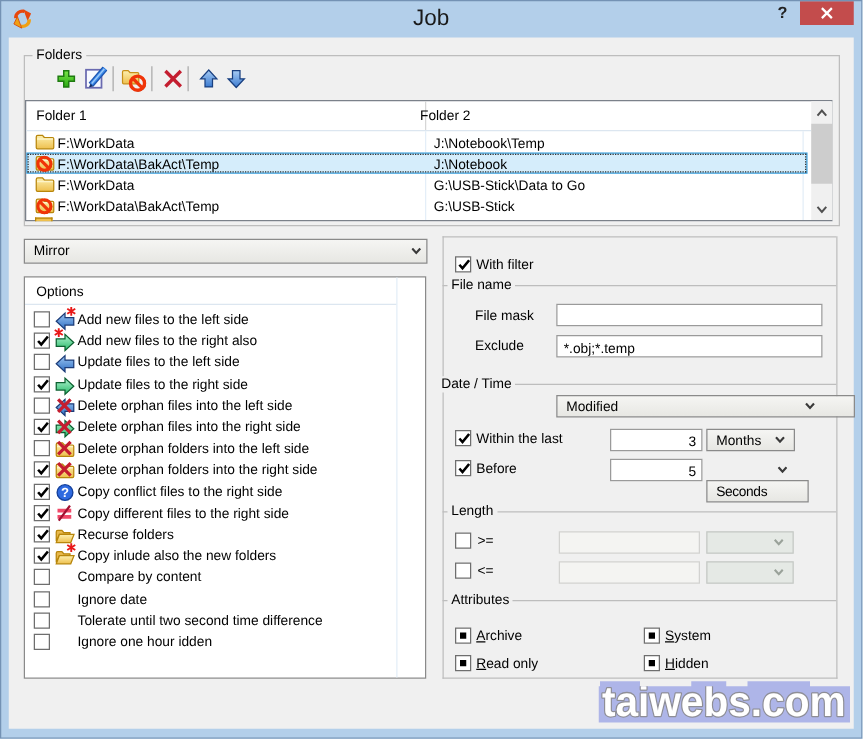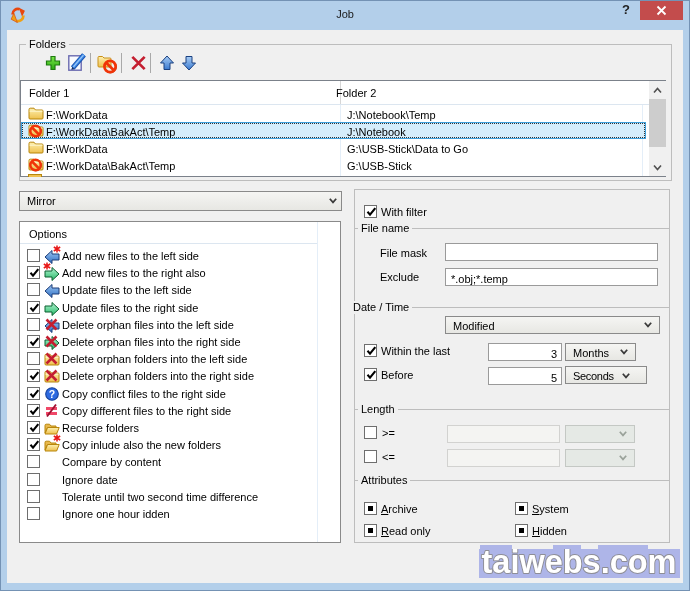--- a/index.html
+++ b/index.html
@@ -109,21 +109,21 @@
       </g>
 </defs>
 </svg>
 
 <div class="a" style="left:0;top:0;width:690px;height:591px;border:1px solid #7492b4;pointer-events:none;z-index:99"></div>
 <div class="a" style="left:7px;top:30px;width:676px;height:553px;background:#f0f0f0"></div>
 
 <svg class="ic" style="left:10px;top:7px" width="16" height="16" viewBox="0 0 16 16">
     <use href="#sync"></use>
   </svg>
-<div class="lbl" style="left:0;top:8px;width:690px;text-align:center;font-size:11px;color:#1a1a1a">Job</div>
+<div class="lbl" style="left:0;top:8px;width:690px;text-align:center;font-size:18px;color:#1a1a1a">Job</div>
 <div class="lbl" style="left:622px;top:3px;font-size:13px;font-weight:bold;color:#222">?</div>
 <div class="a" style="left:640px;top:1px;width:43px;height:19px;background:#c34c4c"></div>
 <svg class="ic" style="left:656px;top:5px" width="11" height="11" viewBox="0 0 11 11">
     <path d="M1.5 1.5 L9.5 9.5 M9.5 1.5 L1.5 9.5" stroke="#fff" stroke-width="1.8"></path>
   </svg>
 
 <div class="a" style="left:19px;top:44px;width:653px;height:137px;border:1px solid #bdbdbd"></div>
 <div class="gl" style="left:26px;top:38px">Folders</div>
 
 <svg class="ic" style="left:45px;top:55px" width="16" height="16" viewBox="0 0 16 16">
@@ -370,21 +370,21 @@
 
 <div class="hl" style="left:354px;top:228px;width:315px"></div>
 <div class="gl" style="left:358px;top:222px">File name</div>
 <div class="lbl" style="left:380px;top:247px">File mask</div>
 <div class="inp" style="left:445px;top:243px;width:213px;height:18px"></div>
 <div class="lbl" style="left:380px;top:271px">Exclude</div>
 <div class="inp" style="left:445px;top:268px;width:213px;height:18px;padding:2px 0 0 5px">*.obj;*.temp</div>
 
 <div class="hl" style="left:354px;top:307px;width:315px"></div>
 <div class="gl" style="left:350px;top:301px">Date / Time</div>
-<div class="combo" style="left:445px;top:316px;width:215px;height:18px">
+<div class="combo" style="left:445px;top:316px;width:239px;height:18px">
     <span class="tx">Modified</span>
   </div>
 <svg class="ic" style="left:644px;top:322px" width="8" height="6" viewBox="0 0 8 6">
     <use href="#chev"></use>
   </svg>
 <div class="cb" style="left:364px;top:344px">
     <svg width="13" height="13" viewBox="0 0 13 13">
       <use href="#chk"></use>
     </svg>
   </div>
@@ -396,21 +396,21 @@
 <svg class="ic" style="left:620px;top:349px" width="8" height="6" viewBox="0 0 8 6">
     <use href="#chev"></use>
   </svg>
 <div class="cb" style="left:364px;top:368px">
     <svg width="13" height="13" viewBox="0 0 13 13">
       <use href="#chk"></use>
     </svg>
   </div>
 <div class="lbl" style="left:381px;top:369px">Before</div>
 <div class="inp" style="left:488px;top:367px;width:74px;height:18px;text-align:right;padding:2px 4px 0 0">5</div>
-<div class="combo" style="left:565px;top:366px;width:82px;height:18px">
+<div class="combo" style="left:565px;top:384px;width:82px;height:18px">
     <span class="tx" style="letter-spacing:-0.3px">Seconds</span>
   </div>
 <svg class="ic" style="left:622px;top:373px" width="8" height="6" viewBox="0 0 8 6">
     <use href="#chev"></use>
   </svg>
 
 <div class="hl" style="left:354px;top:409px;width:315px"></div>
 <div class="gl" style="left:358px;top:403px">Length</div>
 <div class="cb" style="left:364px;top:426px"></div>
 <div class="lbl" style="left:382px;top:427px">&gt;=</div>

